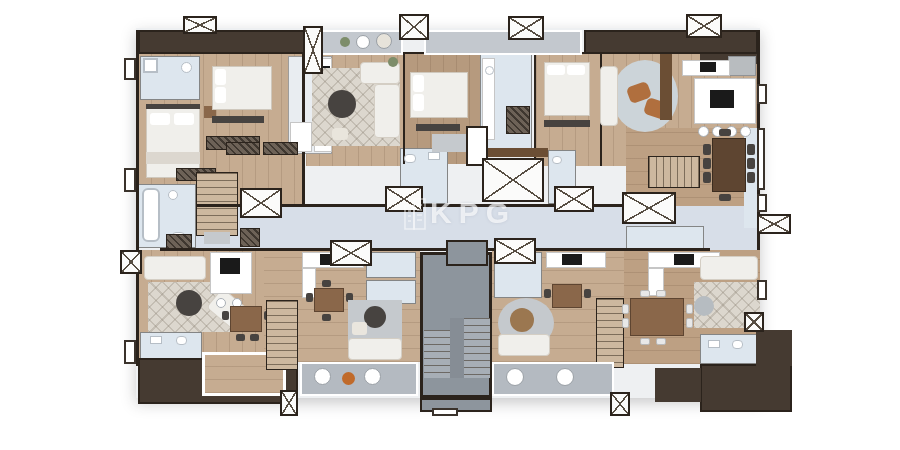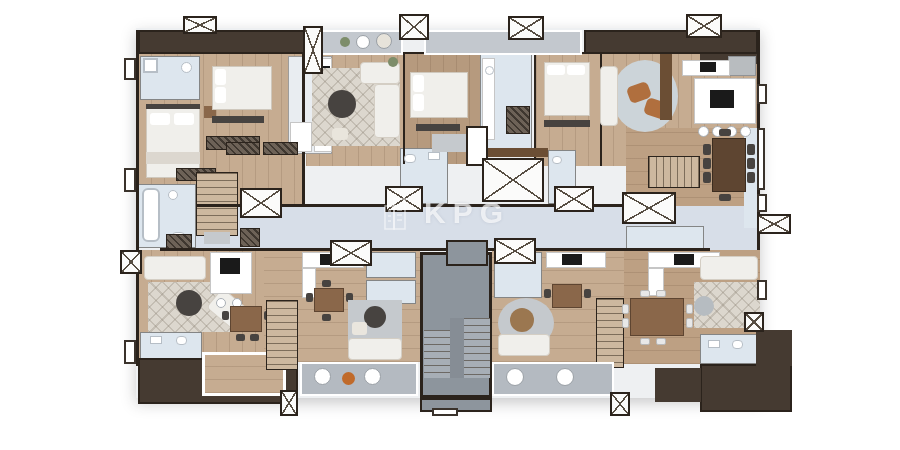--- a/index.html
+++ b/index.html
@@ -13,21 +13,21 @@
     repeating-linear-gradient(45deg,rgba(125,115,100,.25) 0 1.5px,transparent 1.5px 9px),
     repeating-linear-gradient(135deg,rgba(125,115,100,.25) 0 1.5px,transparent 1.5px 9px);}
   .stairs-v{background-image:repeating-linear-gradient(180deg,rgba(60,48,34,.55) 0 1px,transparent 1px 7px);}
   .stairs-h{background-image:repeating-linear-gradient(90deg,rgba(60,48,34,.55) 0 1px,transparent 1px 7px);}
   .xbox{border:2px solid #2b231c;background-color:#fbfbfa;background-image:
     linear-gradient(to top right,transparent calc(50% - .8px),#574e43 calc(50% - .8px) calc(50% + .8px),transparent calc(50% + .8px)),
     linear-gradient(to bottom right,transparent calc(50% - .8px),#574e43 calc(50% - .8px) calc(50% + .8px),transparent calc(50% + .8px));}
   .hatch{border:1px solid #2b231c;background-color:#6d6257;background-image:
     repeating-linear-gradient(45deg,rgba(25,20,15,.55) 0 2px,transparent 2px 5px);}
   .tab{background:#ffffff;border:2px solid #3a322b;}
-  .watermark{position:absolute;left:382px;top:196px;display:flex;align-items:flex-start;gap:16px;
+  .watermark{position:absolute;left:402px;top:196px;display:flex;align-items:flex-start;gap:2px;
     color:rgba(255,255,255,.68);font-weight:700;font-size:30px;letter-spacing:7px;z-index:60;
     text-shadow:0 0 3px rgba(130,140,160,.25);}
   .watermark svg{opacity:.8;}
 </style>
 </head>
 <body>
 
 <div class="canvas">
   <div style="position:absolute;inset:0;">
       <div class="el shadow" style="left: 136px; top: 28px; width: 624px; height: 370px; background-color: rgb(238, 240, 242);"></div>

